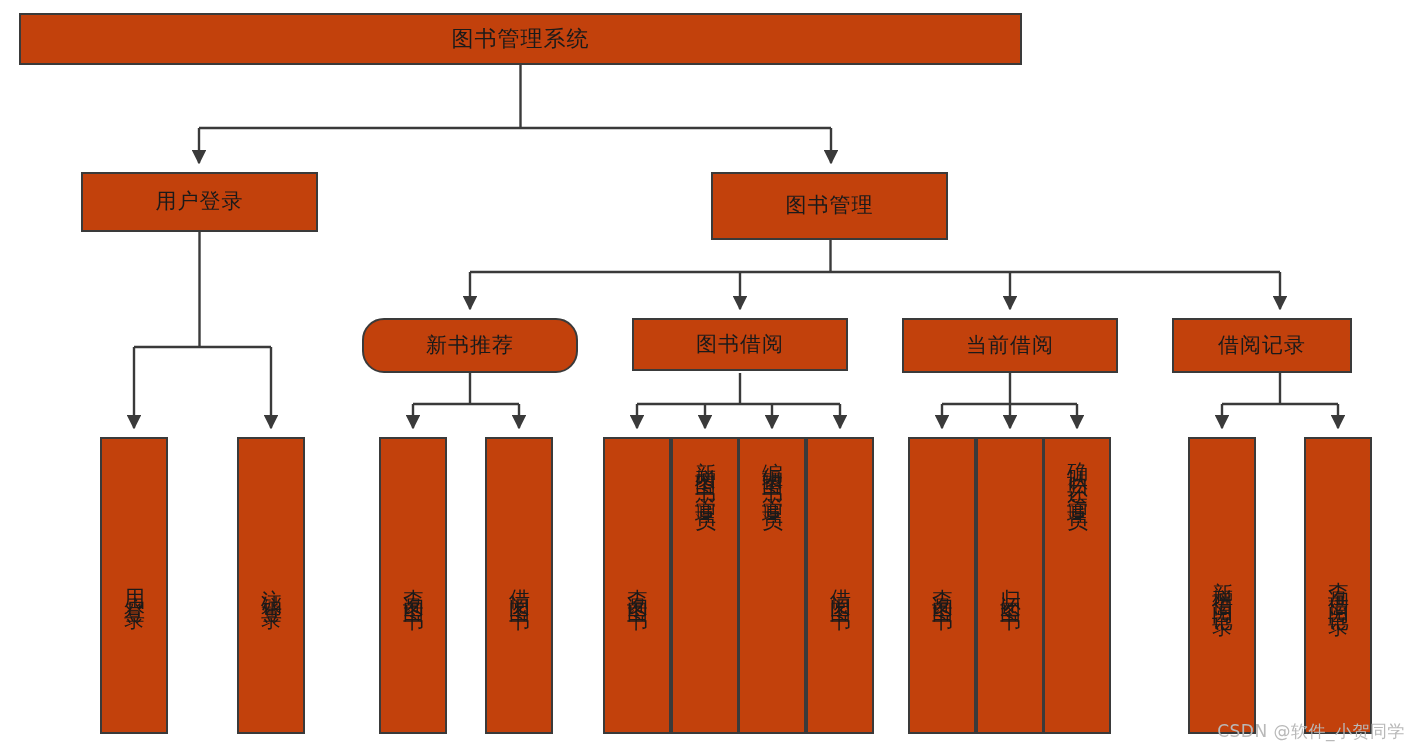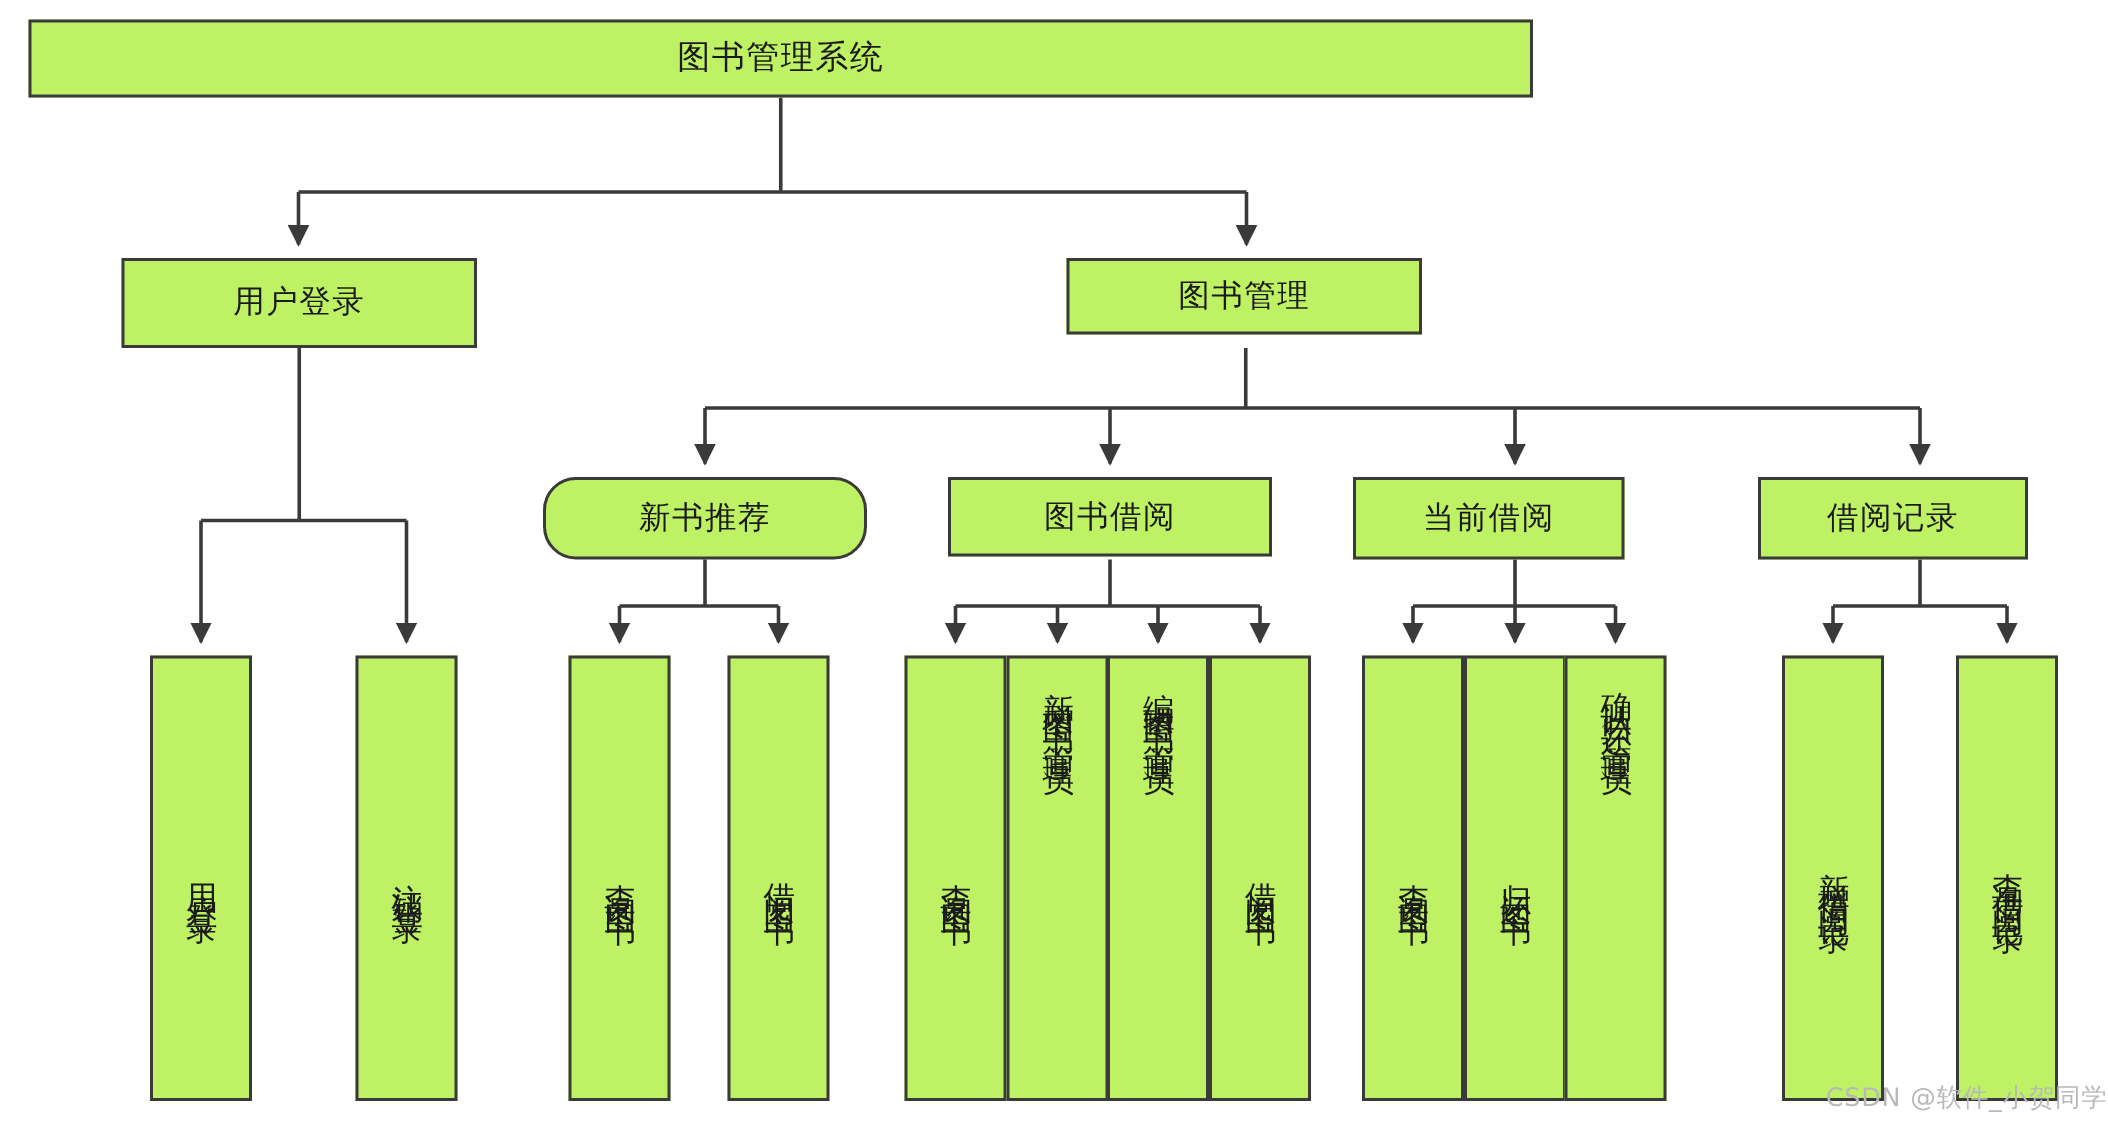--- a/index.html
+++ b/index.html
@@ -14,21 +14,21 @@
     position: relative;
     width: 1405px;
     height: 747px;
     background: #ffffff;
     overflow: hidden;
   }
   .node {
     position: absolute;
     box-sizing: border-box;
     border: 2px solid #3a3a3a;
-    background: #bef264;
+    background: #c2410c;
     display: flex;
     align-items: center;
     justify-content: center;
     color: #1a1a1a;
   }
   .node.horiz {
     font-size: 21px;
     letter-spacing: 1px;
     line-height: 1.2;
   }
@@ -120,25 +120,25 @@
       <path d="M 1280 373 L 1280 404"></path>
       <path d="M 1222 404 L 1338 404"></path>
       <path d="M 1222 404 L 1222 428" marker-end="url(#arrow)"></path>
       <path d="M 1338 404 L 1338 428" marker-end="url(#arrow)"></path>
     </g>
   </svg>
 
   <div class="node horiz root" style="left:19px; top:13px; width:1003px; height:52px;">图书管理系统</div>
 
   <div class="node horiz" style="left:81px; top:172px; width:237px; height:60px;">用户登录</div>
-  <div class="node horiz" style="left:711px; top:172px; width:237px; height:51px;">图书管理</div>
+  <div class="node horiz" style="left:711px; top:172px; width:237px; height:68px;">图书管理</div>
 
   <div class="node horiz" style="left:362px; top:318px; width:216px; height:55px;border-radius:22px;">新书推荐</div>
   <div class="node horiz" style="left:632px; top:318px; width:216px; height:53px;">图书借阅</div>
-  <div class="node horiz" style="left:902px; top:318px; width:181px; height:55px;">当前借阅</div>
+  <div class="node horiz" style="left:902px; top:318px; width:216px; height:55px;">当前借阅</div>
   <div class="node horiz" style="left:1172px; top:318px; width:180px; height:55px;">借阅记录</div>
 
   <div class="node vert centered" style="left:100px; top:437px; width:68px; height:297px;">用户登录</div>
   <div class="node vert centered" style="left:237px; top:437px; width:68px; height:297px;">注销登录</div>
 
   <div class="node vert centered" style="left:379px; top:437px; width:68px; height:297px;">查询图书</div>
   <div class="node vert centered" style="left:485px; top:437px; width:68px; height:297px;">借阅图书</div>
 
   <div class="node vert centered" style="left:603px; top:437px; width:68px; height:297px;">查询图书</div>
   <div class="node vert" style="left:671px; top:437px; width:68px; height:297px;">新增图书（管理员）</div>

